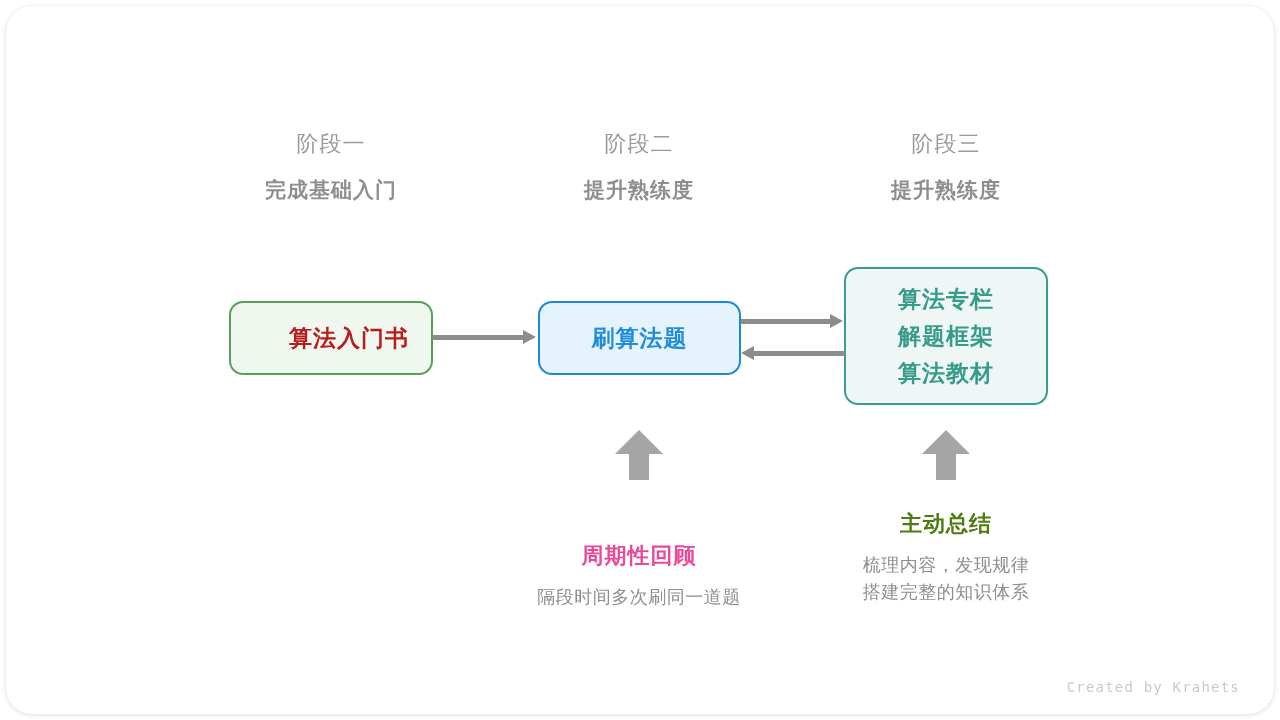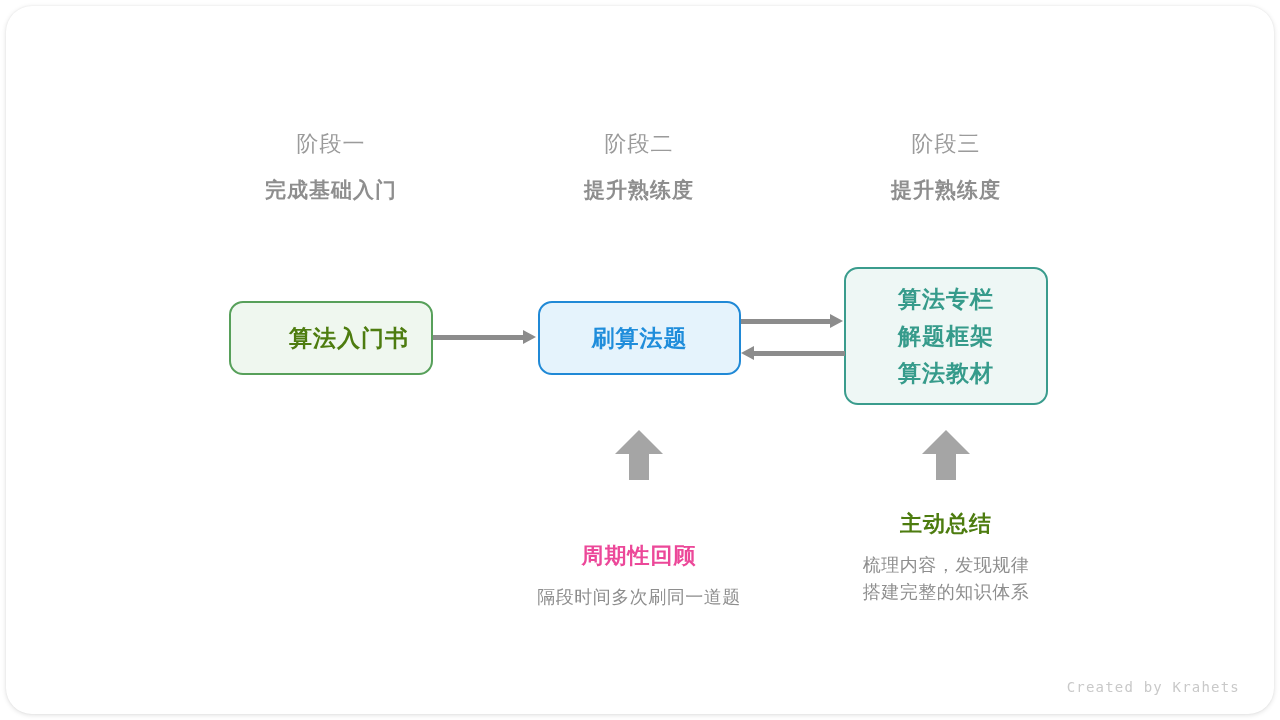--- a/index.html
+++ b/index.html
@@ -67,21 +67,21 @@
     font-weight: 700;
     letter-spacing: 1px;
     line-height: 37px;
   }
 
   .node-book {
     left: 229px;  top: 301px;  width: 204px;  height: 74px;
     background: #eff7ef;
     border: 2px solid #57a05a;
   }
-  .node-book .node-line { color: #4d7c0f; margin-left: 36px; }
+  .node-book .node-line { color: #b91c1c; margin-left: 36px; }
 
   .node-practice {
     left: 538px; top: 301px; width: 203px; height: 74px;
     background: #e5f3fc;
     border: 2px solid #2089d6;
   }
   .node-practice .node-line { color: #1f8ddb; }
 
   .node-resources {
     left: 844px; top: 267px; width: 204px; height: 138px;

